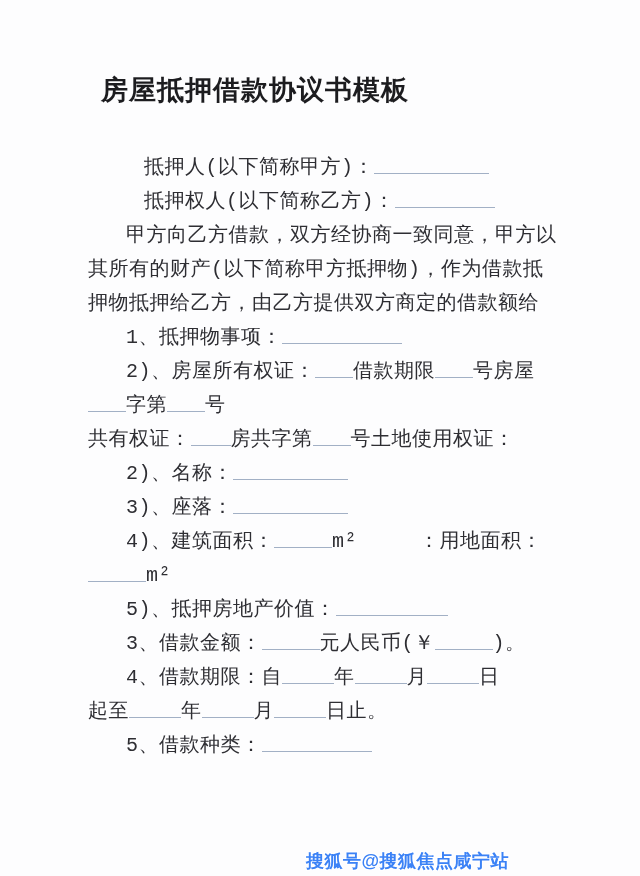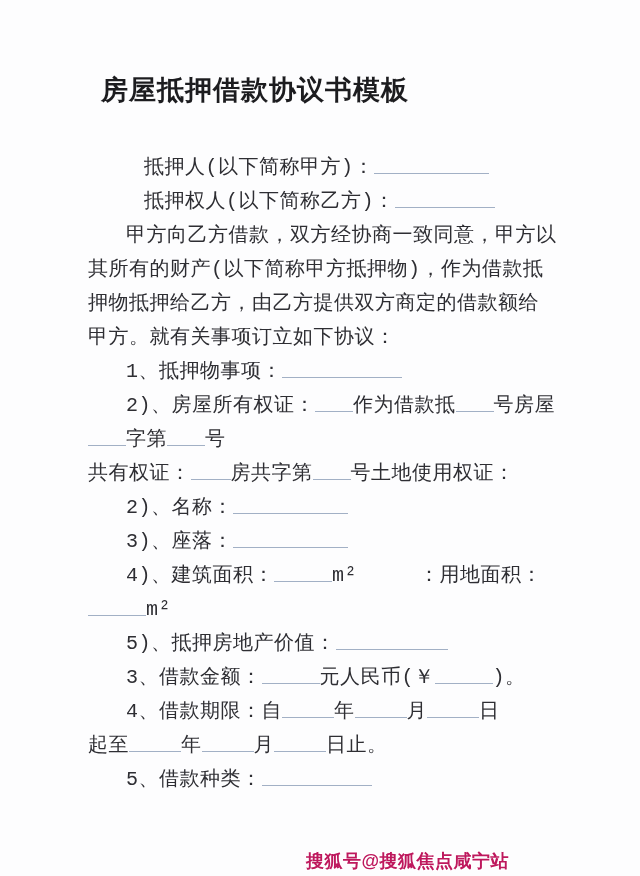--- a/index.html
+++ b/index.html
@@ -54,43 +54,42 @@
     height: 10px;
   }
   .watermark {
     position: absolute;
     right: 1px;
     bottom: 3px;
     font-family: "Liberation Sans", "DejaVu Sans", sans-serif;
     font-weight: bold;
     font-size: 18px;
     letter-spacing: 0.5px;
-    color: #be185d;
+    color: #3b82f6;
     text-shadow:
       -1px -1px 0 #ffffff, 1px -1px 0 #ffffff,
       -1px 1px 0 #ffffff, 1px 1px 0 #ffffff,
       0 -1px 0 #ffffff, 0 1px 0 #ffffff,
       -1px 0 0 #ffffff, 1px 0 0 #ffffff;
   }
 </style>
 </head>
 <body>
 
 <div class="page">
   <div class="doc-title">房屋抵押借款协议书模板</div>
 
   <div class="doc-body">
       <div class="doc-line indent-3"><span>抵押人(以下简称甲方)：</span><span class="blank-field" style="width: 115px;"></span></div>
       <div class="doc-line indent-3"><span>抵押权人(以下简称乙方)：</span><span class="blank-field" style="width: 100px;"></span></div>
       <div class="doc-line indent-2"><span>甲方向乙方借款，双方经协商一致同意，甲方以</span></div>
       <div class="doc-line"><span>其所有的财产(以下简称甲方抵押物)，作为借款抵</span></div>
       <div class="doc-line"><span>押物抵押给乙方，由乙方提供双方商定的借款额给</span></div>
-      <div class="doc-line"><span>甲方。就有关事项订立如下协议：</span></div>
       <div class="doc-line indent-2"><span>1、抵押物事项：</span><span class="blank-field" style="width: 120px;"></span></div>
-      <div class="doc-line indent-2"><span>2)、房屋所有权证：</span><span class="blank-field" style="width: 38px;"></span><span>作为借款抵</span><span class="blank-field" style="width: 38px;"></span><span>号房屋</span></div>
+      <div class="doc-line indent-2"><span>2)、房屋所有权证：</span><span class="blank-field" style="width: 38px;"></span><span>借款期限</span><span class="blank-field" style="width: 38px;"></span><span>号房屋</span></div>
       <div class="doc-line"><span class="blank-field" style="width: 38px;"></span><span>字第</span><span class="blank-field" style="width: 38px;"></span><span>号</span></div>
       <div class="doc-line"><span>共有权证：</span><span class="blank-field" style="width: 40px;"></span><span>房共字第</span><span class="blank-field" style="width: 38px;"></span><span>号土地使用权证：</span></div>
       <div class="doc-line indent-2"><span>2)、名称：</span><span class="blank-field" style="width: 115px;"></span></div>
       <div class="doc-line indent-2"><span>3)、座落：</span><span class="blank-field" style="width: 115px;"></span></div>
       <div class="doc-line indent-2"><span>4)、建筑面积：</span><span class="blank-field" style="width: 58px;"></span><span>m²</span><span class="blank-space" style="width: 62px;"></span><span>：用地面积：</span></div>
       <div class="doc-line"><span class="blank-field" style="width: 58px;"></span><span>m²</span></div>
       <div class="doc-line indent-2"><span>5)、抵押房地产价值：</span><span class="blank-field" style="width: 112px;"></span></div>
       <div class="doc-line indent-2"><span>3、借款金额：</span><span class="blank-field" style="width: 58px;"></span><span>元人民币(￥</span><span class="blank-field" style="width: 58px;"></span><span>)。</span></div>
       <div class="doc-line indent-2"><span>4、借款期限：自</span><span class="blank-field" style="width: 52px;"></span><span>年</span><span class="blank-field" style="width: 52px;"></span><span>月</span><span class="blank-field" style="width: 52px;"></span><span>日</span></div>
       <div class="doc-line"><span>起至</span><span class="blank-field" style="width: 52px;"></span><span>年</span><span class="blank-field" style="width: 52px;"></span><span>月</span><span class="blank-field" style="width: 52px;"></span><span>日止。</span></div>

